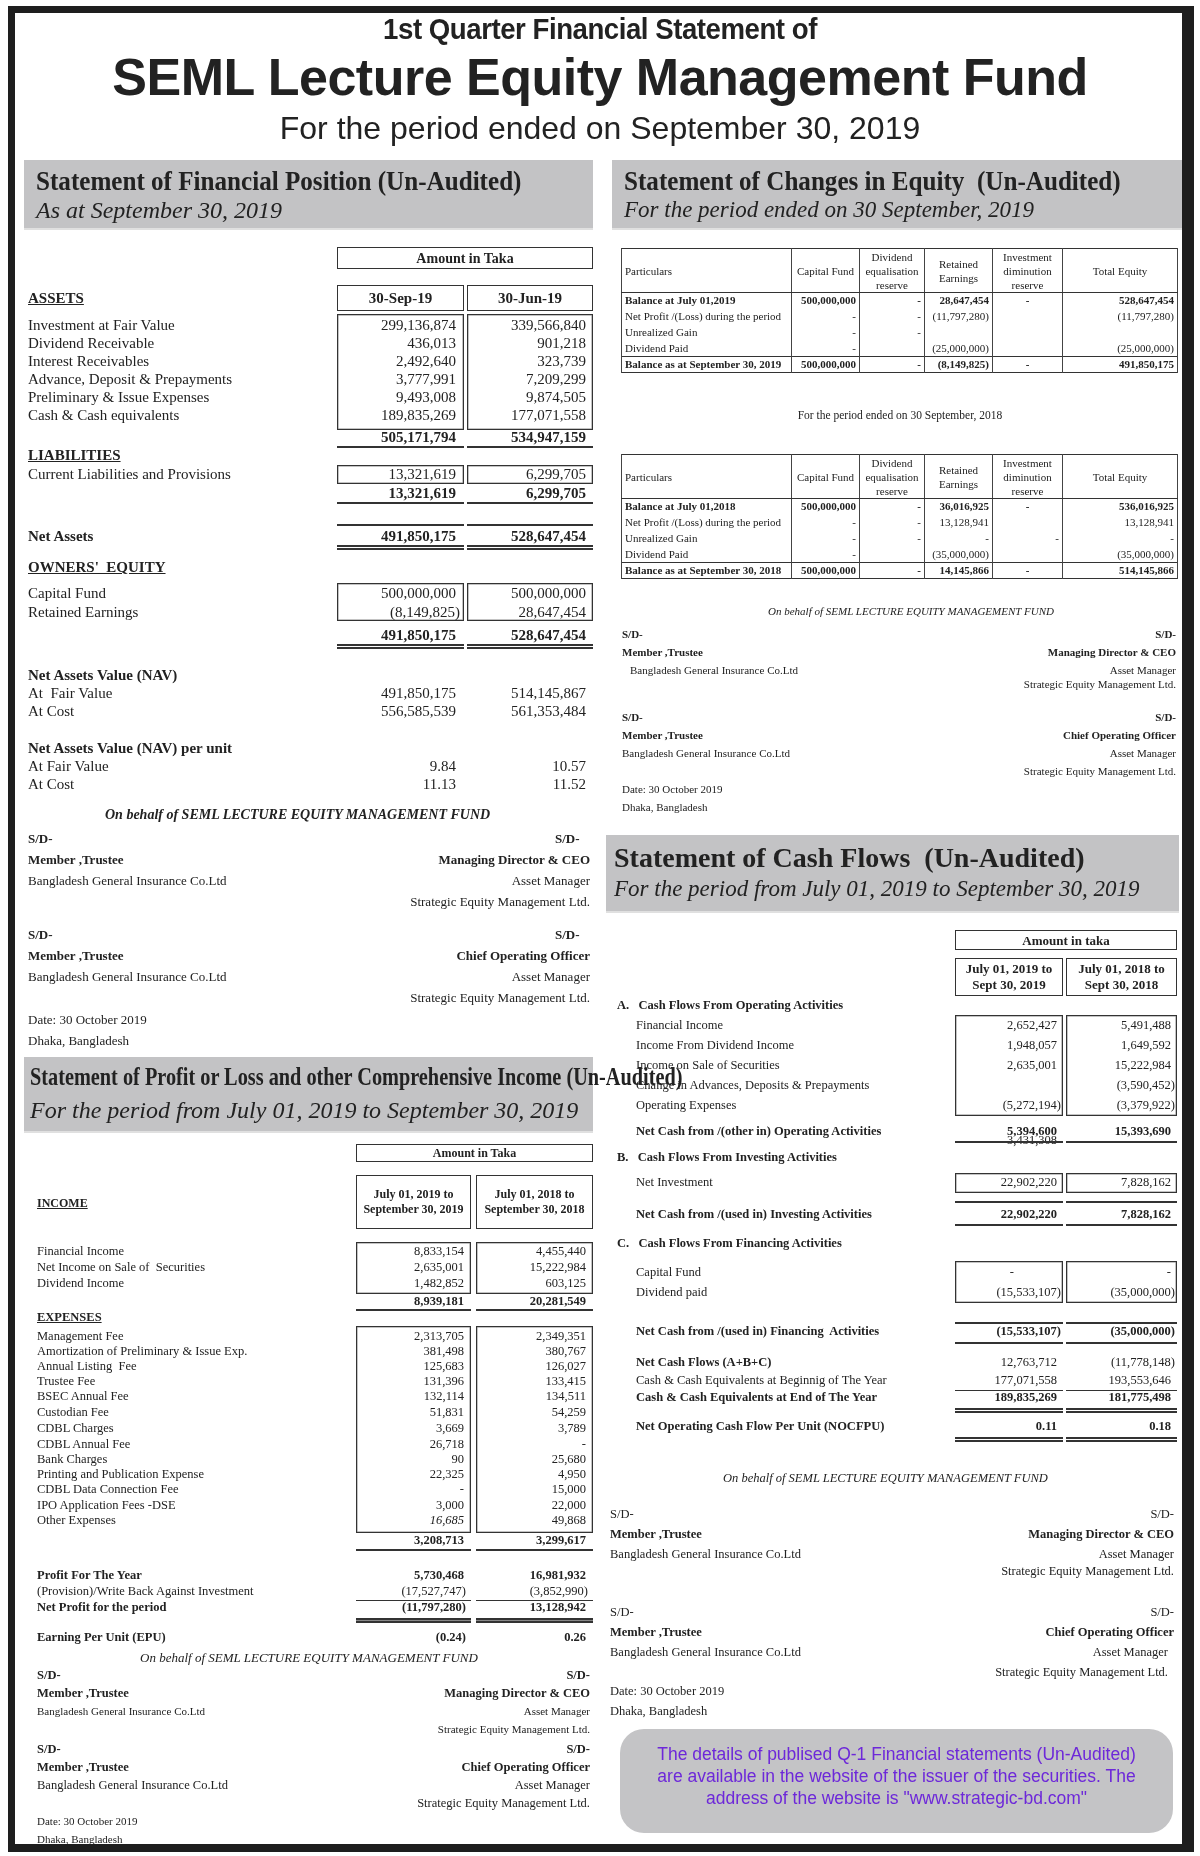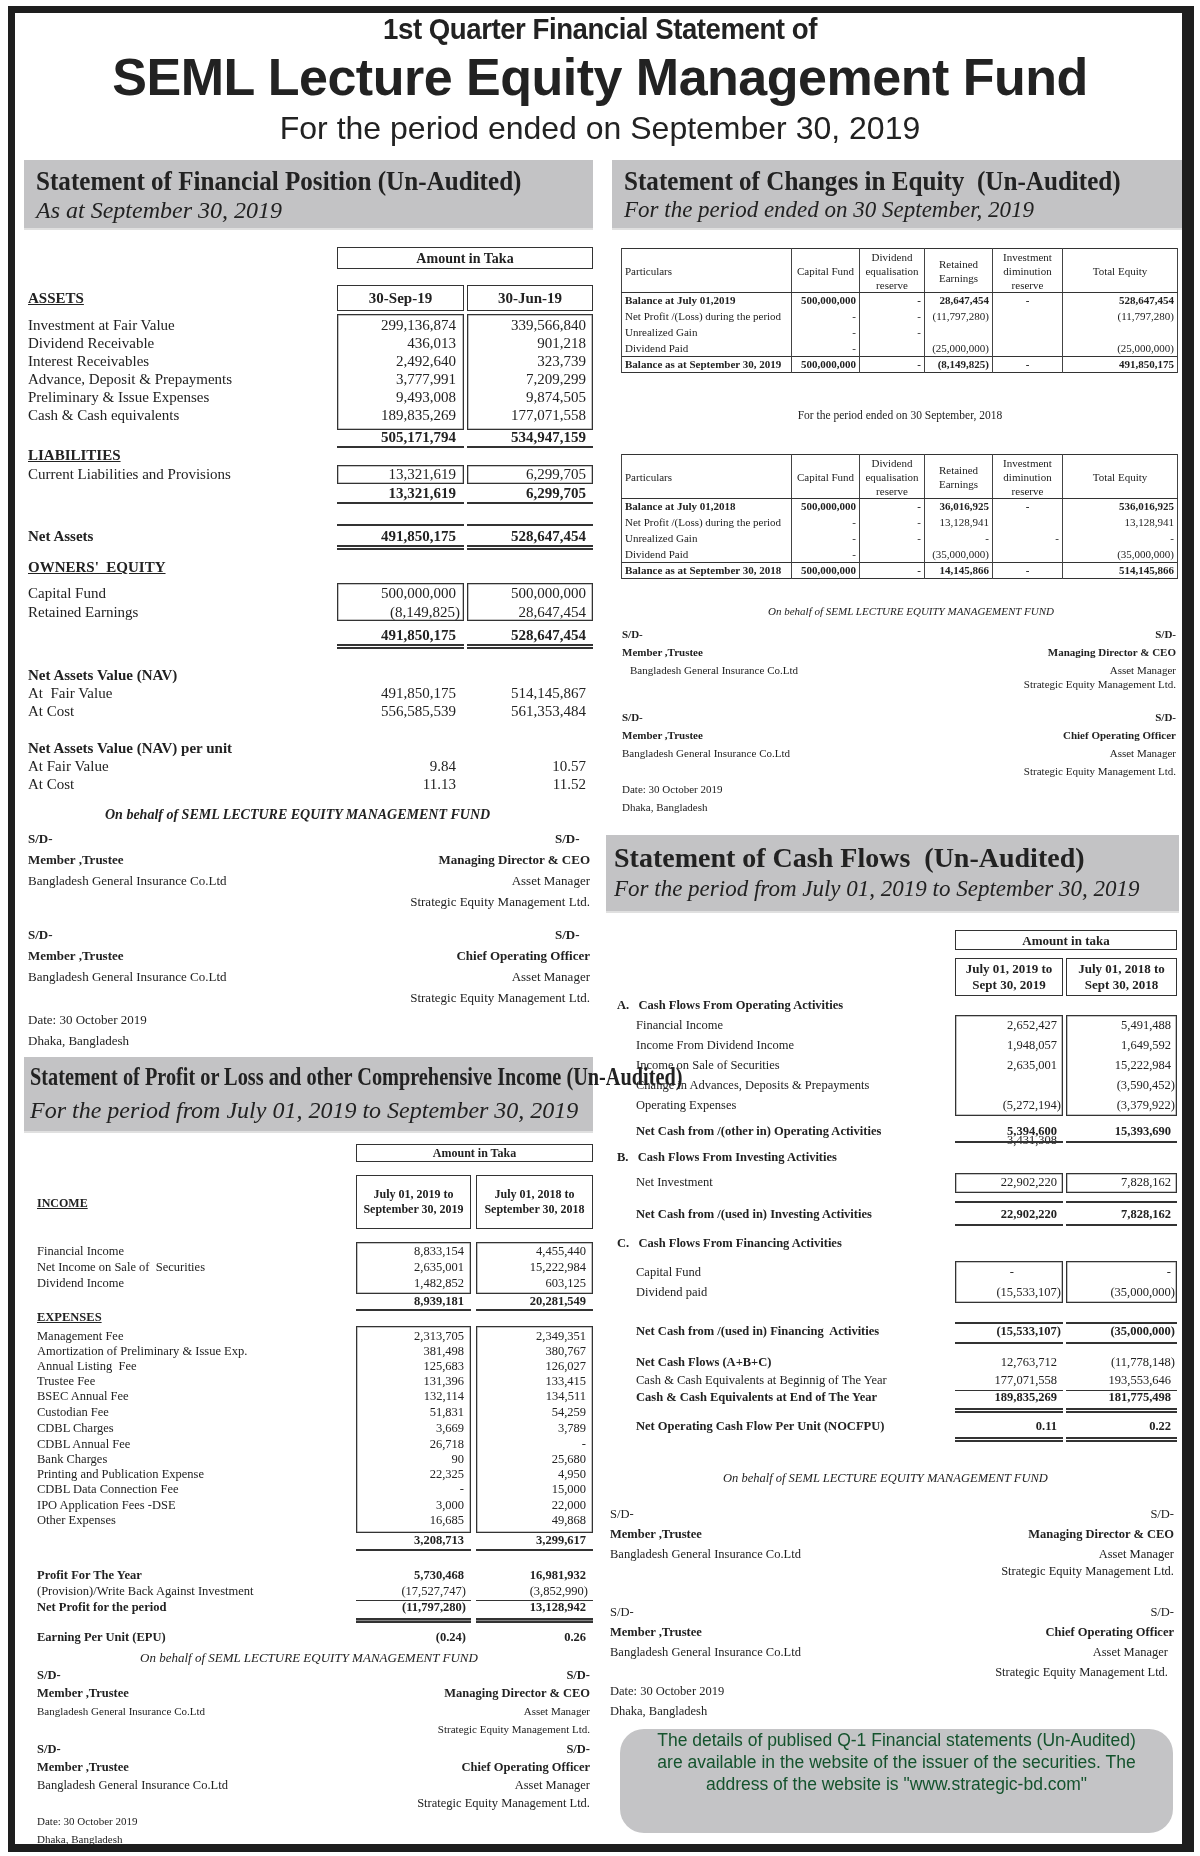--- a/index.html
+++ b/index.html
@@ -26,21 +26,21 @@
 table.eq td,table.eq th{border-left:1px solid #444;border-right:1px solid #444;padding:0 3px;white-space:nowrap;}
 table.eq th{font-weight:normal;text-align:center;line-height:14px;height:44px;border-bottom:1.5px solid #333;}
 table.eq th:first-child{text-align:left;}
 table.eq td{text-align:right;height:16px;line-height:15px;}
 table.eq td:first-child{text-align:left;}
 table.eq tr.bold td{font-weight:bold;}
 table.eq tr.last td{border-top:1.5px solid #333;}
 table.eq{border:1.5px solid #333;}
 .ctr{text-align:center;}
 .it{font-style:italic;}
-.notice{position:absolute;left:620px;top:1729px;width:553px;height:104px;background:#c4c4c6;border-radius:24px;font-family:"Liberation Sans",sans-serif;font-size:17.5px;line-height:22px;text-align:center;padding-top:0;color:#14532d;}
+.notice{position:absolute;left:620px;top:1729px;width:553px;height:104px;background:#c4c4c6;border-radius:24px;font-family:"Liberation Sans",sans-serif;font-size:17.5px;line-height:22px;text-align:center;padding-top:14px;color:#6d28d9;}
 </style>
 </head>
 <body>
 
 <div class="frame"></div>
 
 <div class="hdr1">1st Quarter Financial Statement of</div>
 <div class="hdr2">SEML Lecture Equity Management Fund</div>
 <div class="hdr3">For the period ended on September 30, 2019</div>
 
@@ -220,21 +220,21 @@
   <div class="lbl sm" style="left:37px;top:1467px;">Printing and Publication Expense</div>
   <div class="num sm" style="left:358px;top:1467px;width:106px;">22,325</div>
   <div class="num sm" style="left:478px;top:1467px;width:108px;">4,950</div>
   <div class="lbl sm" style="left:37px;top:1482px;">CDBL Data Connection Fee</div>
   <div class="num sm" style="left:358px;top:1482px;width:106px;">-</div>
   <div class="num sm" style="left:478px;top:1482px;width:108px;">15,000</div>
   <div class="lbl sm" style="left:37px;top:1498px;">IPO Application Fees -DSE</div>
   <div class="num sm" style="left:358px;top:1498px;width:106px;">3,000</div>
   <div class="num sm" style="left:478px;top:1498px;width:108px;">22,000</div>
   <div class="lbl sm" style="left:37px;top:1513px;">Other Expenses</div>
-  <div class="num sm" style="left:358px;top:1513px;width:106px;">16,685</div>
+  <div class="num sm" style="left:358px;top:1513px;width:106px;font-style:italic;">16,685</div>
   <div class="num sm" style="left:478px;top:1513px;width:108px;">49,868</div>
 </div>
 <div class="num sm b" style="left:358px;top:1533px;width:106px;">3,208,713</div>
 <div class="num sm b" style="left:478px;top:1533px;width:108px;">3,299,617</div>
 <div class="line" style="left:356px;top:1549px;width:115px;"></div>
 <div class="line" style="left:476px;top:1549px;width:117px;"></div>
 
 <div class="lbl sm b" style="left:37px;top:1568px;">Profit For The Year</div>
 <div class="num sm b" style="left:358px;top:1568px;width:106px;">5,730,468</div>
 <div class="num sm b" style="left:478px;top:1568px;width:108px;">16,981,932</div>
@@ -490,21 +490,21 @@
 <div class="line" style="left:955px;top:1390px;width:108px;border-top-width:1.5px;"></div>
 <div class="line" style="left:1066px;top:1390px;width:111px;border-top-width:1.5px;"></div>
 <div class="lbl sm b" style="left:636px;top:1390px;">Cash &amp; Cash Equivalents at End of The Year</div>
 <div class="num sm b" style="left:957px;top:1390px;width:100px;">189,835,269</div>
 <div class="num sm b" style="left:1068px;top:1390px;width:103px;">181,775,498</div>
 <div class="dline" style="left:955px;top:1408px;width:108px;"></div>
 <div class="dline" style="left:1066px;top:1408px;width:111px;"></div>
 
 <div class="lbl sm b" style="left:636px;top:1419px;">Net Operating Cash Flow Per Unit (NOCFPU)</div>
 <div class="num sm b" style="left:957px;top:1419px;width:100px;">0.11</div>
-<div class="num sm b" style="left:1068px;top:1419px;width:103px;">0.22</div>
+<div class="num sm b" style="left:1068px;top:1419px;width:103px;">0.18</div>
 <div class="dline" style="left:955px;top:1437px;width:108px;"></div>
 <div class="dline" style="left:1066px;top:1437px;width:111px;"></div>
 
 <div>
   <div class="lbl it sm" style="left:723px;top:1471px;">On behalf of SEML LECTURE EQUITY MANAGEMENT FUND</div>
   <div class="lbl sm" style="left:610px;top:1507px;">S/D-</div>
   <div class="lbl sm" style="right:26px;top:1507px;">S/D-</div>
   <div class="lbl sm b" style="left:610px;top:1527px;">Member ,Trustee</div>
   <div class="lbl sm b" style="right:26px;top:1527px;">Managing Director &amp; CEO</div>
   <div class="lbl sm" style="left:610px;top:1547px;">Bangladesh General Insurance Co.Ltd</div>

